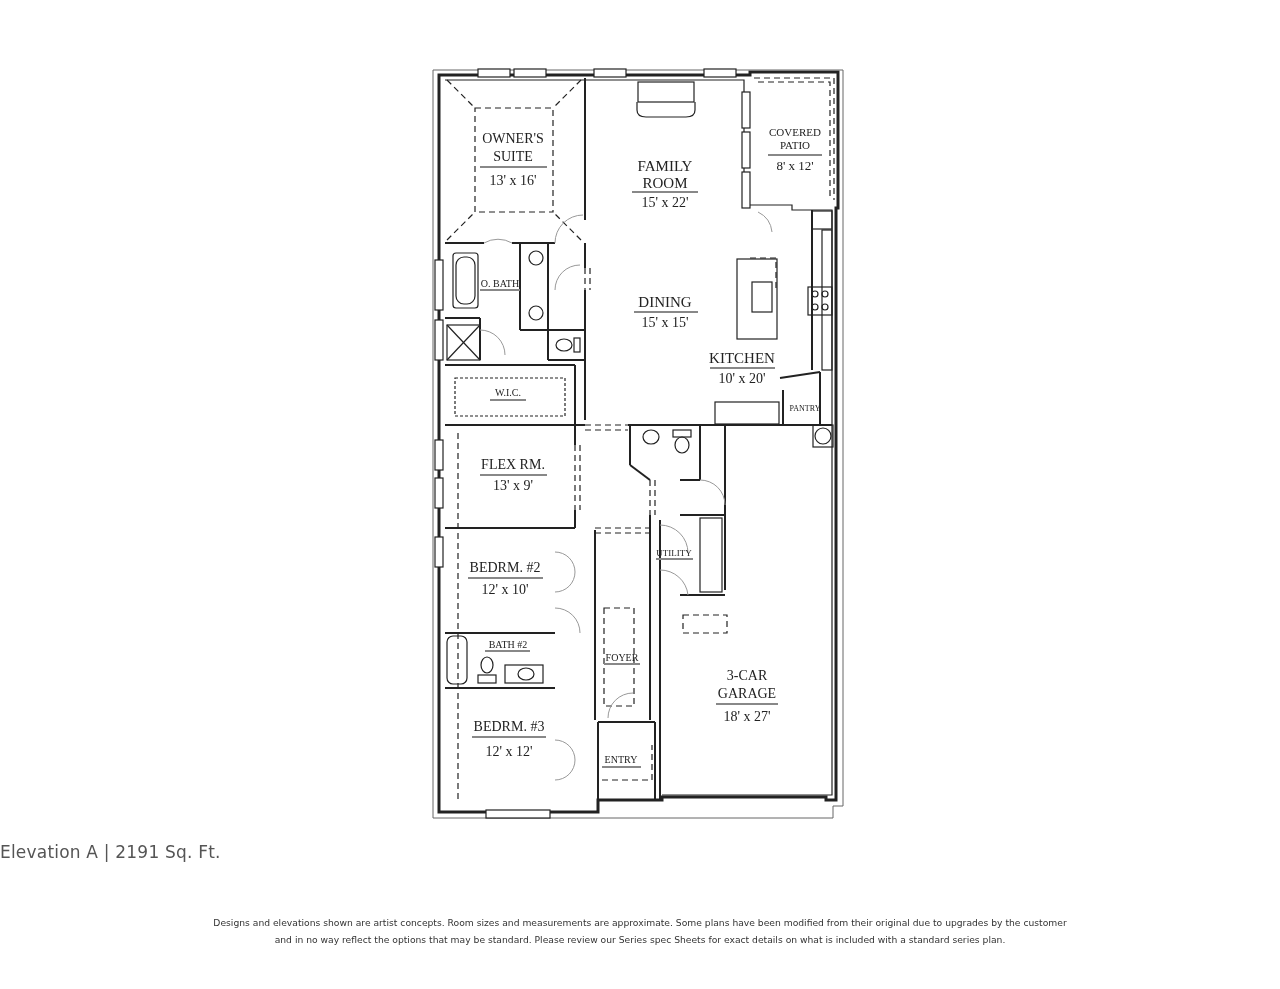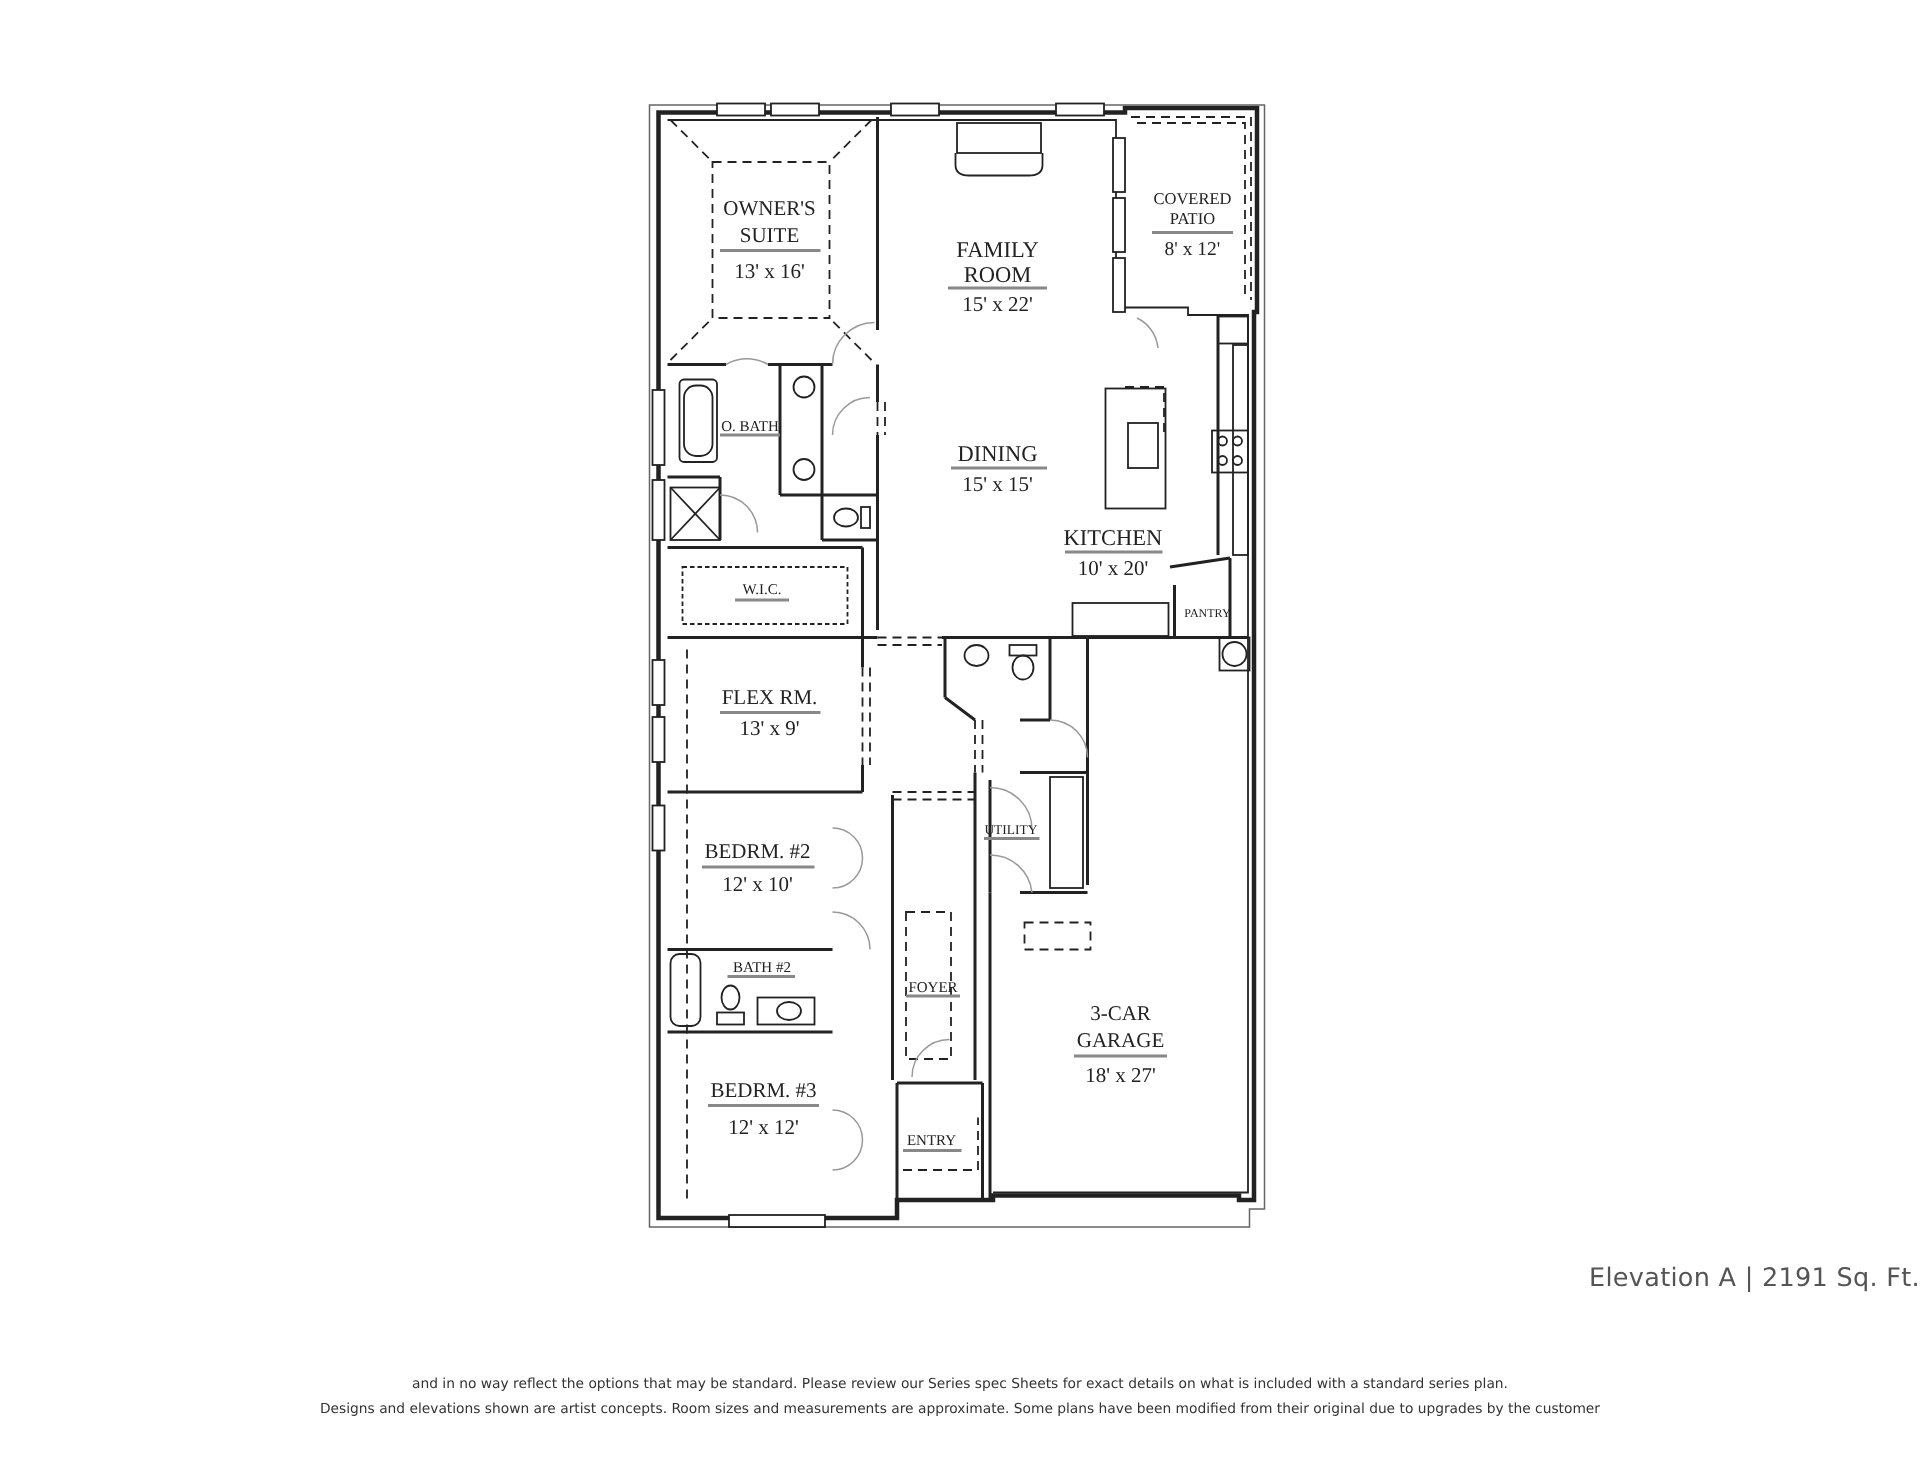--- a/index.html
+++ b/index.html
@@ -1,18 +1,18 @@
 <!DOCTYPE html>
 <html><head>
 <meta charset="utf-8">
 <style>
   html, body { margin:0; padding:0; background:#ffffff; }
   body { width:1280px; height:989px; position:relative; overflow:hidden; font-family:"Liberation Serif", serif; }
   #plan { position:absolute; left:0; top:0; }
-  .caption { position:absolute; left:0; width:1280px; top:842px; text-align:right; font-family:"DejaVu Sans", sans-serif; font-size:17px; color:#555; letter-spacing:0.2px; }
+  .caption { position:absolute; left:0; width:1280px; top:842px; text-align:left; font-family:"DejaVu Sans", sans-serif; font-size:17px; color:#555; letter-spacing:0.2px; }
   .disclaimer { position:absolute; left:200px; width:880px; top:914px; text-align:center; font-family:"DejaVu Sans", sans-serif; font-size:9.2px; color:#333; line-height:17px; }
   .rl { font-family:"Liberation Serif", serif; fill:#222; text-anchor:middle; }
 </style>
 </head>
 <body>
 
 <svg id="plan" width="1280" height="830" viewBox="0 0 1280 830" xmlns="http://www.w3.org/2000/svg">
   <g stroke="#222" fill="none" stroke-width="2">
 
     <g>
@@ -223,15 +223,15 @@
     <text class="rl" x="509" y="731" font-size="14">BEDRM. #3</text>
     <text class="rl" x="509" y="756" font-size="14">12' x 12'</text>
 
     <text class="rl" x="621" y="763" font-size="10">ENTRY</text>
   </g>
 </svg>
 
 <div class="caption">Elevation A | 2191 Sq. Ft.</div>
 
 <div class="disclaimer">
+  <div>Designs and elevations shown are artist concepts. Room sizes and measurements are approximate. Some plans have been modified from their original due to upgrades by the customer</div>
   <div>and in no way reflect the options that may be standard. Please review our Series spec Sheets for exact details on what is included with a standard series plan.</div>
-  <div>Designs and elevations shown are artist concepts. Room sizes and measurements are approximate. Some plans have been modified from their original due to upgrades by the customer</div>
 </div>
 
 </body></html>

